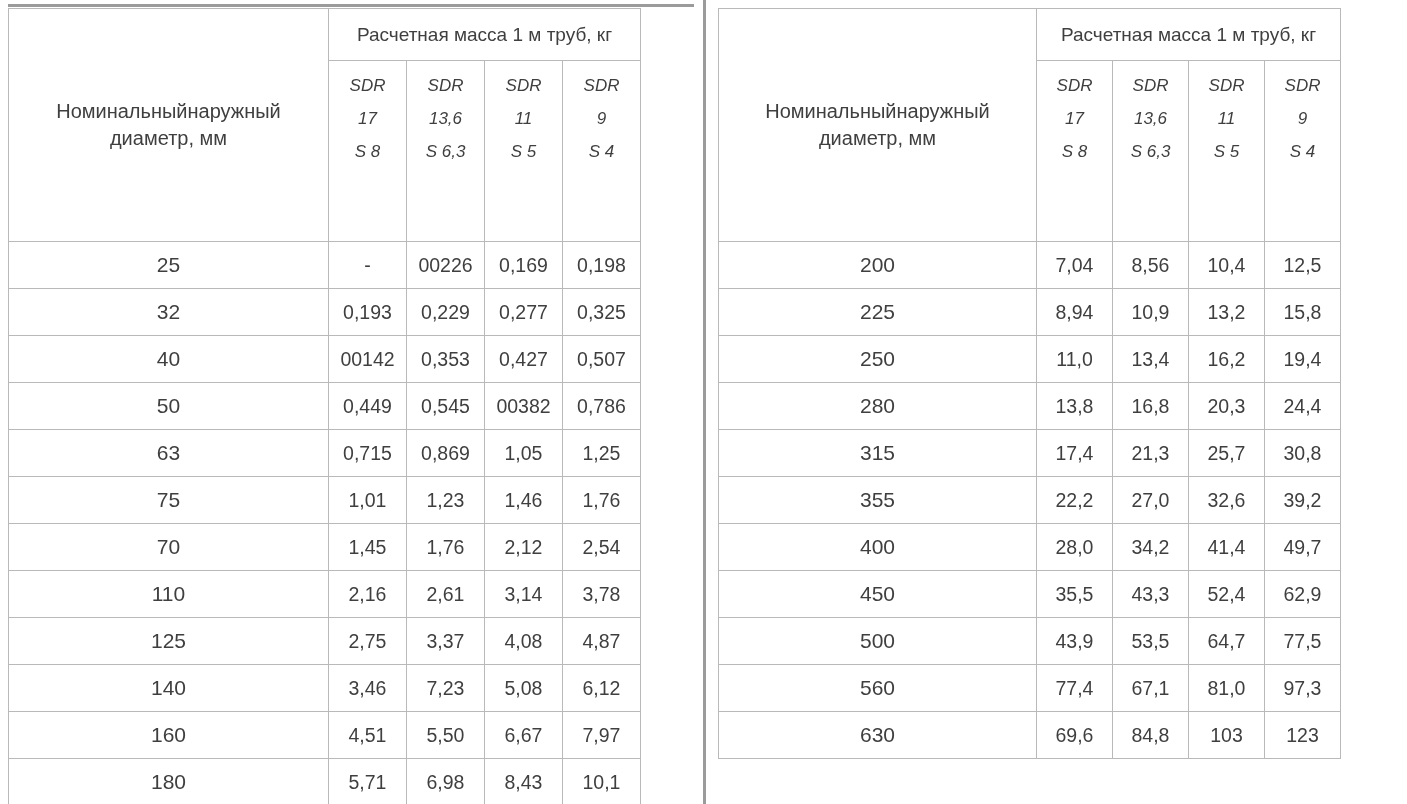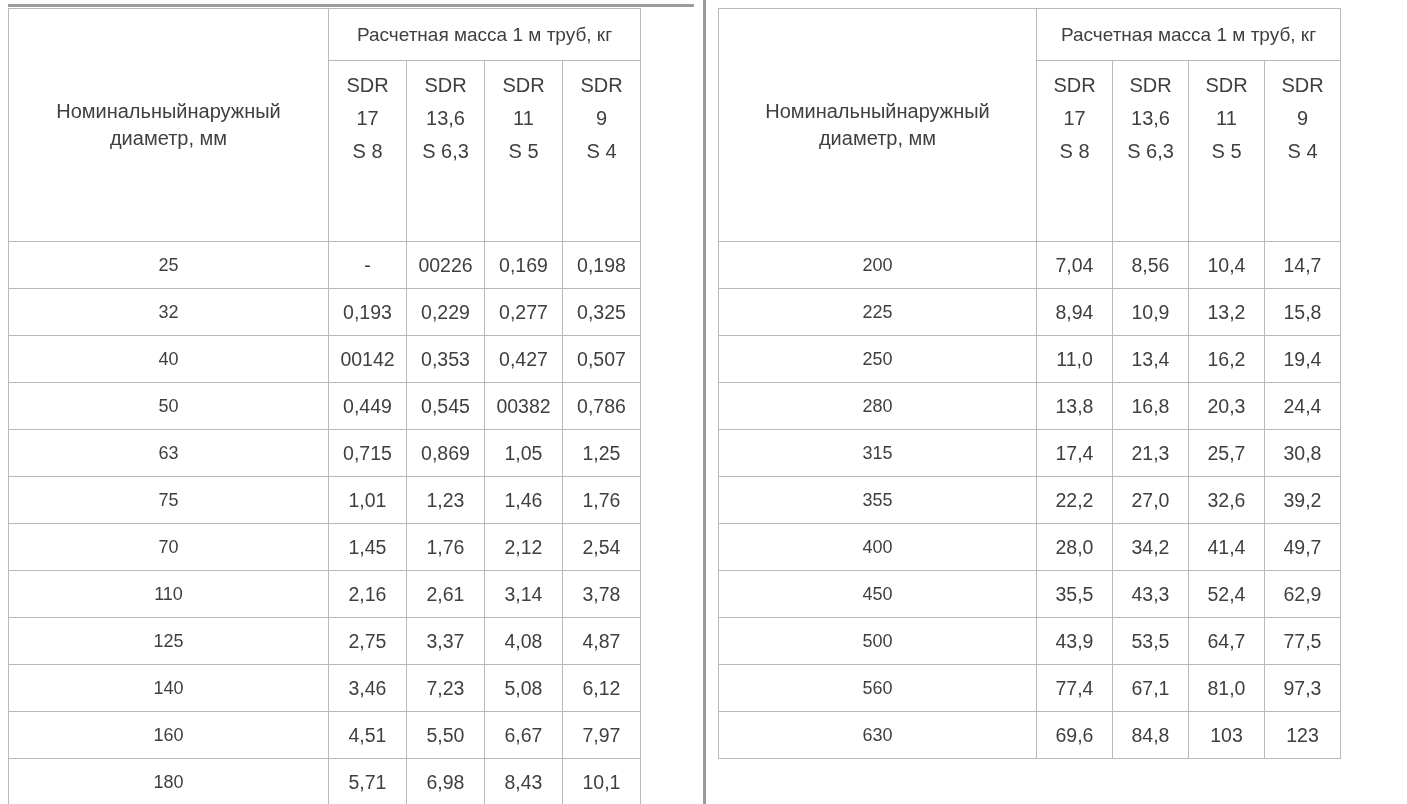--- a/index.html
+++ b/index.html
@@ -66,29 +66,30 @@
     line-height: 27px;
     padding: 16px 6px !important;
   }
   .hdr-mass {
     height: 46px;
     font-size: 19px;
     padding: 0 4px !important;
   }
   .hdr-sdr {
     height: 154px;
-    font-size: 20px;
+    font-style: italic;
+    font-size: 17px;
     line-height: 33px;
     vertical-align: top !important;
     padding-top: 8px !important;
   }
   .hdr-sdr div { white-space: nowrap; }
 
   .data-row td { height: 46px; }
-  .dia { font-size: 18px; }
+  .dia { font-size: 21px; }
   .val { font-size: 19.5px; }
 
   
   .w-dia { width: 320px; }
   .w-val { width: 78px; }
   .w-dia-r { width: 318px; }
   .w-val-r { width: 76px; }
 </style>
 </head>
 <body>
@@ -258,21 +259,21 @@
             <div>9</div>
             <div>S 4</div>
           </td>
         </tr>
 
         <tr class="data-row">
           <td class="dia">200</td>
           <td class="val">7,04</td>
           <td class="val">8,56</td>
           <td class="val">10,4</td>
-          <td class="val">14,7</td>
+          <td class="val">12,5</td>
         </tr>
         <tr class="data-row">
           <td class="dia">225</td>
           <td class="val">8,94</td>
           <td class="val">10,9</td>
           <td class="val">13,2</td>
           <td class="val">15,8</td>
         </tr>
         <tr class="data-row">
           <td class="dia">250</td>

